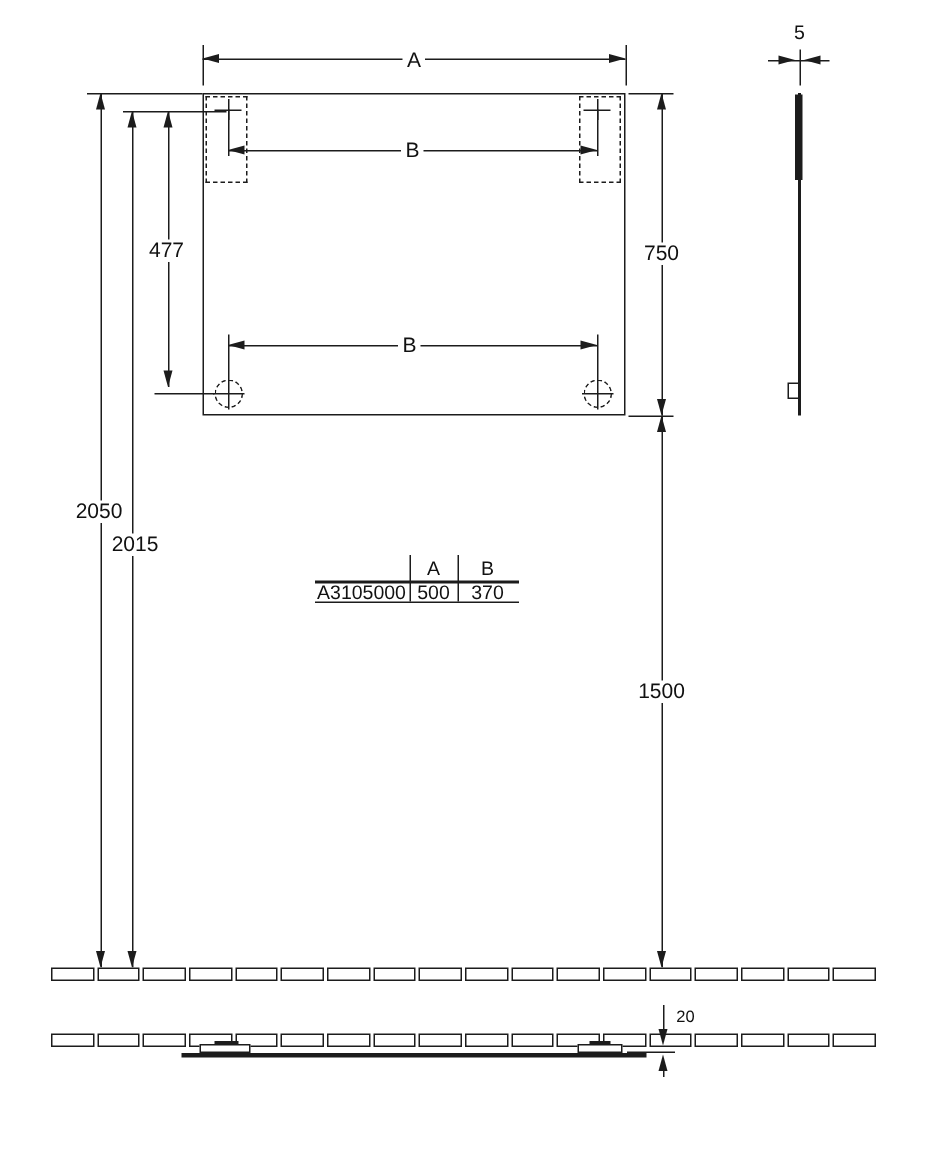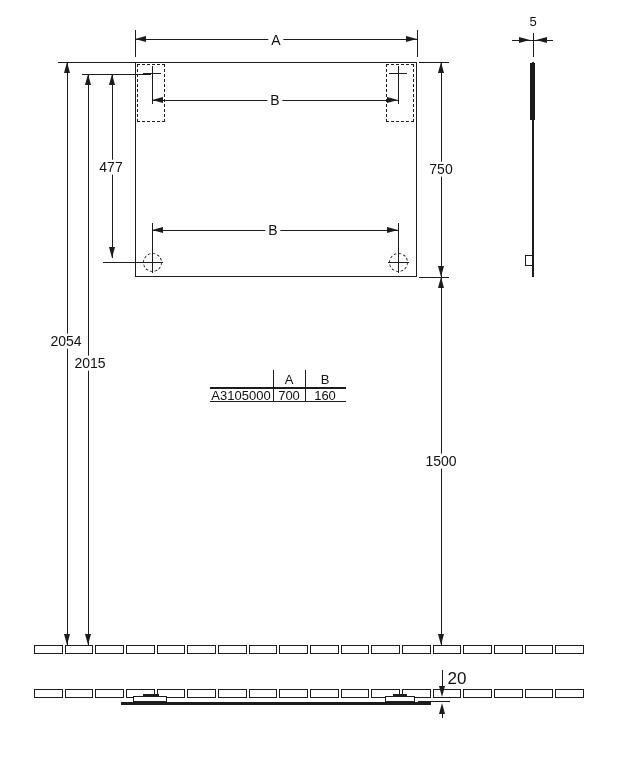--- a/index.html
+++ b/index.html
@@ -79,21 +79,21 @@
   <div class="lbl" style="left:111px; top:167px;">477</div>
 
   <div class="vl" style="left:88px; top:74px; height:571px;"></div>
   <div class="arr u" style="left:85px; top:74px;"></div>
   <div class="arr d" style="left:85px; top:634px;"></div>
   <div class="lbl" style="left:90px; top:363px;">2015</div>
 
   <div class="vl" style="left:67px; top:62px; height:583px;"></div>
   <div class="arr u" style="left:64px; top:62px;"></div>
   <div class="arr d" style="left:64px; top:634px;"></div>
-  <div class="lbl" style="left:66px; top:341px;">2054</div>
+  <div class="lbl" style="left:66px; top:341px;">2050</div>
 
   <div class="hl" style="left:419px; top:62px; width:30px;"></div>
   <div class="hl" style="left:419px; top:277px; width:30px;"></div>
 
   <div class="vl" style="left:441px; top:62px; height:215px;"></div>
   <div class="arr u" style="left:438px; top:62px;"></div>
   <div class="arr d" style="left:438px; top:266px;"></div>
   <div class="lbl" style="left:441px; top:169px;text-align:right;">750</div>
 
   <div class="vl" style="left:441px; top:277px; height:368px;"></div>
@@ -111,22 +111,22 @@
   <div class="obox" style="left:525px; top:255px; width:8px; height:11px;"></div>
 
   <div>
     <div class="vl" style="left:273px; top:370px; height:31px;"></div>
     <div class="vl" style="left:305px; top:370px; height:31px;"></div>
     <div class="fill" style="left:210px; top:387px; width:136px; height:2px;"></div>
     <div class="hl" style="left:210px; top:401px; width:136px;"></div>
     <div class="tlbl" style="left:289px; top:379px;">A</div>
     <div class="tlbl" style="left:325px; top:379px;">B</div>
     <div class="tlbl" style="left:241px; top:395px;">A3105000</div>
-    <div class="tlbl" style="left:289px; top:395px;">700</div>
-    <div class="tlbl" style="left:325px; top:395px;">160</div>
+    <div class="tlbl" style="left:289px; top:395px;">500</div>
+    <div class="tlbl" style="left:325px; top:395px;">370</div>
   </div>
 
   <div class="band" style="top:645px;">
       <div class="fseg"></div>
       <div class="fseg"></div>
       <div class="fseg"></div>
       <div class="fseg"></div>
       <div class="fseg"></div>
       <div class="fseg"></div>
       <div class="fseg"></div>
@@ -167,15 +167,15 @@
   <div class="obox" style="left:133px; top:696px; width:34px; height:6px; background:#fff;"></div>
   <div class="fill" style="left:143px; top:694px; width:16px; height:2px;"></div>
   <div class="obox" style="left:385px; top:696px; width:30px; height:6px; background:#fff;"></div>
   <div class="fill" style="left:393px; top:694px; width:14px; height:2px;"></div>
   <div class="hl" style="left:418px; top:701px; width:32px;"></div>
 
   <div class="vl" style="left:442px; top:670px; height:22px;"></div>
   <div class="arr d" style="left:439px; top:686px;"></div>
   <div class="arr u" style="left:439px; top:703px;"></div>
   <div class="vl" style="left:442px; top:712px; height:6px;"></div>
-  <div class="lbl" style="left:457px; top:679px; font-size:17px; background:none;">20</div>
+  <div class="lbl" style="left:457px; top:679px; font-size:11px; background:none;">20</div>
 
 </div>
 
 </body></html>

